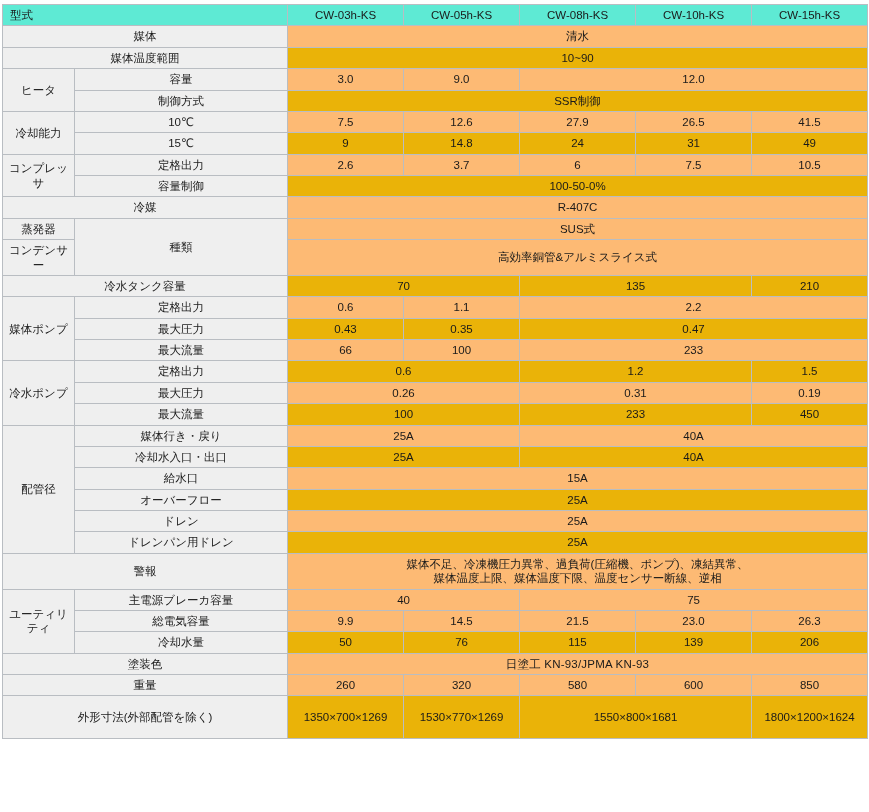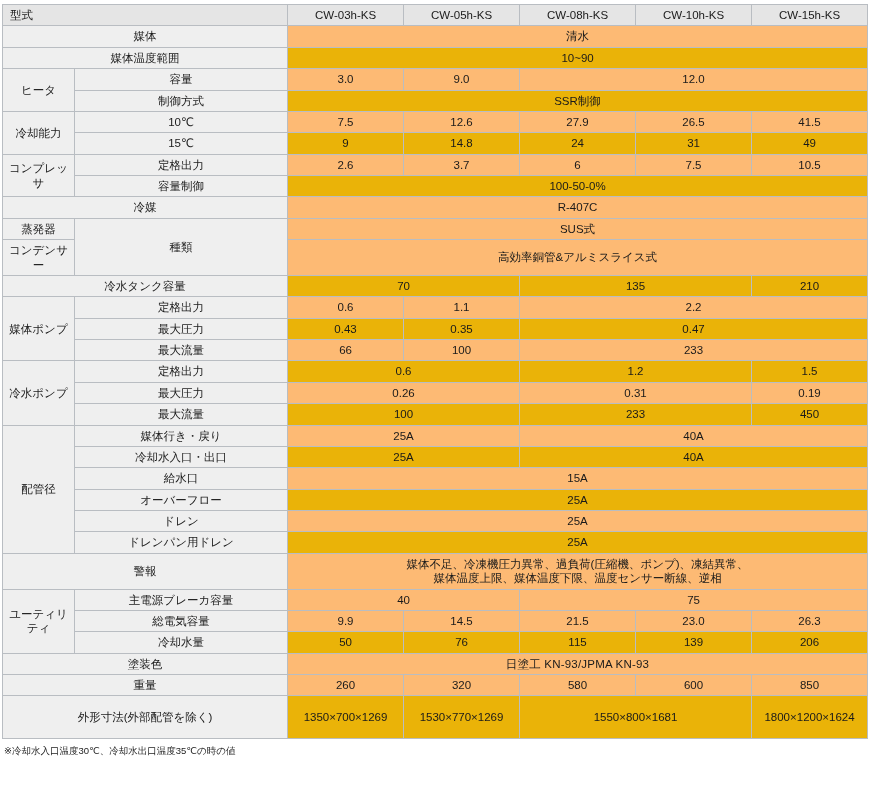--- a/index.html
+++ b/index.html
@@ -9,21 +9,21 @@
   table.spec td,table.spec th{
     border:1px solid #b9bdc2;
     font-size:11.5px;
     line-height:1.25;
     padding:3px 4px;
     text-align:center;
     vertical-align:middle;
     font-weight:normal;
     color:#1a1a1a;
   }
-  .hdr{background:#e5e5e5;color:#ffffff;font-weight:bold;font-size:12px;border-color:#3f7ea6;}
+  .hdr{background:#5eead4;color:#ffffff;font-weight:bold;font-size:12px;border-color:#3f7ea6;}
   .hdr.first{text-align:left;padding-left:7px;}
   .rowlab{background:#efefef;text-align:left;padding-left:7px;font-weight:normal;}
   .sublab{background:#efefef;text-align:left;padding-left:7px;margin-left:43px;}
   .val{background:#fdba74;}
   .gray{background:#eab308;}
   .b{font-weight:bold;}
   .alarm{font-weight:bold;line-height:1.45;font-size:11.5px;}
   .paint{font-weight:bold;font-size:12px;letter-spacing:.2px;}
   .note{font-size:9.5px;color:#222;margin:6px 0 0 4px;}
   .kindcell{background:#efefef;}
@@ -248,15 +248,14 @@
     <td class="rowlab" colspan="3" style="height:36px">外形寸法(外部配管を除く)</td>
     <td class="gray">1350×700×1269</td>
     <td class="gray">1530×770×1269</td>
     <td class="gray" colspan="2">1550×800×1681</td>
     <td class="gray">1800×1200×1624</td>
   </tr>
 
   </tbody>
 </table>
 
-<div class="note">※冷却水入口温度30℃、冷却水出口温度35℃の時の値</div>
 
 </div>
 
 </body></html>

